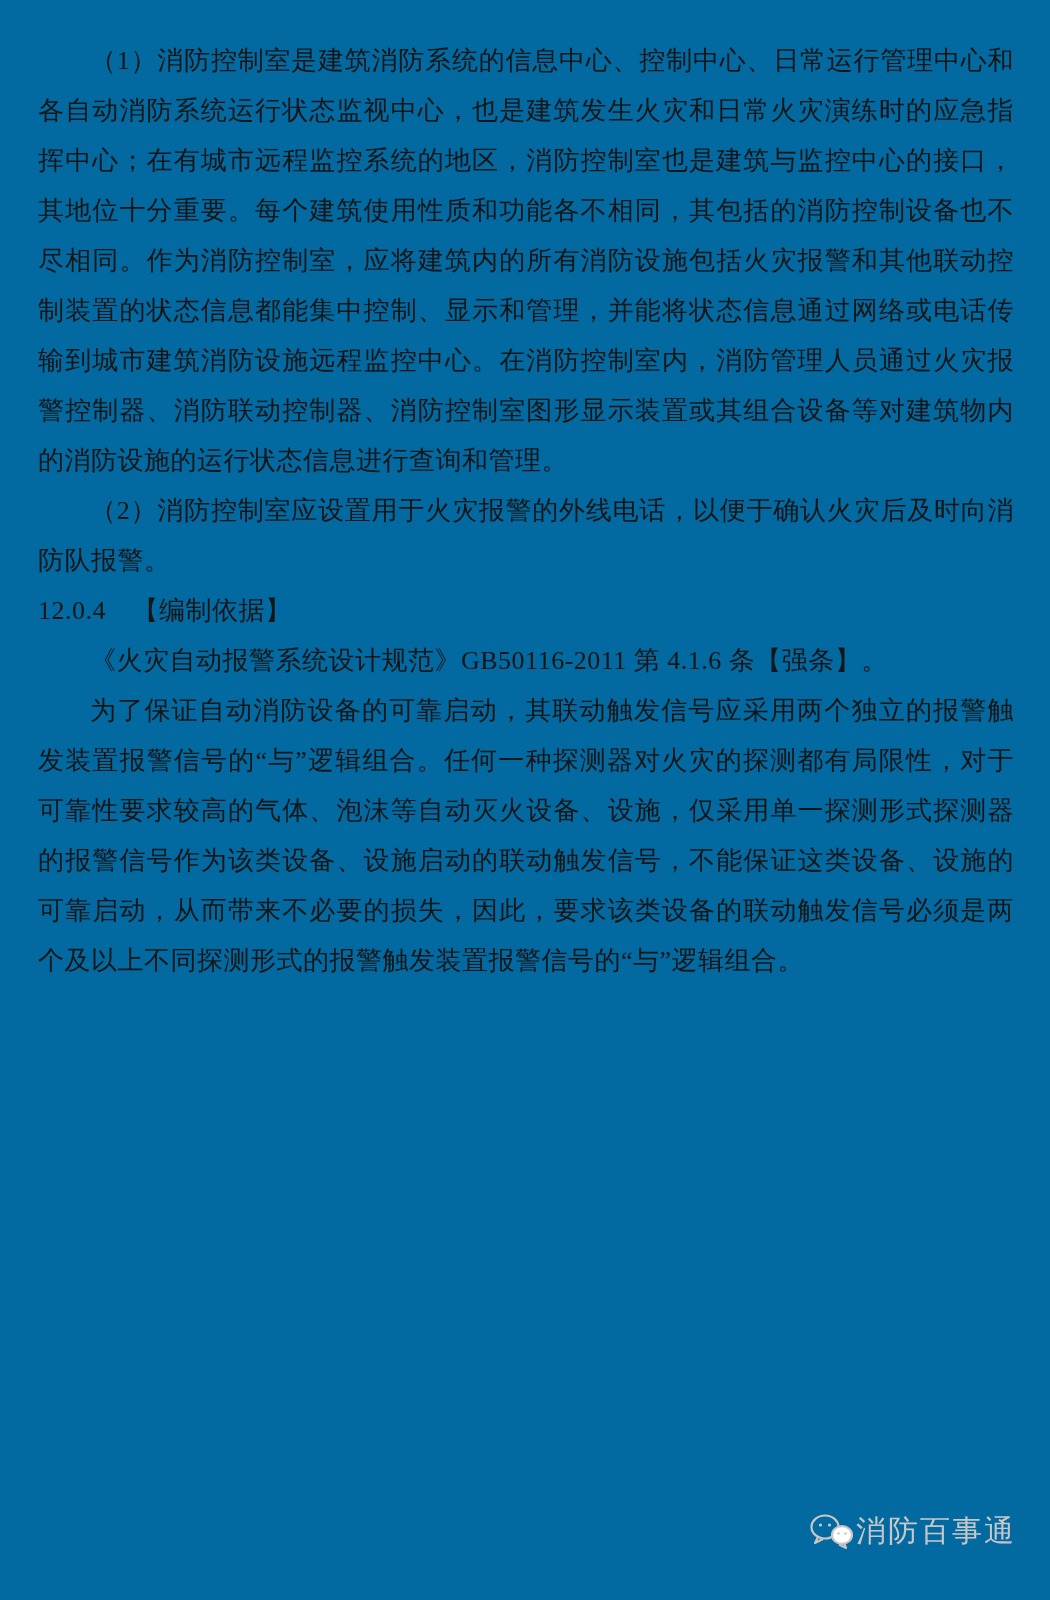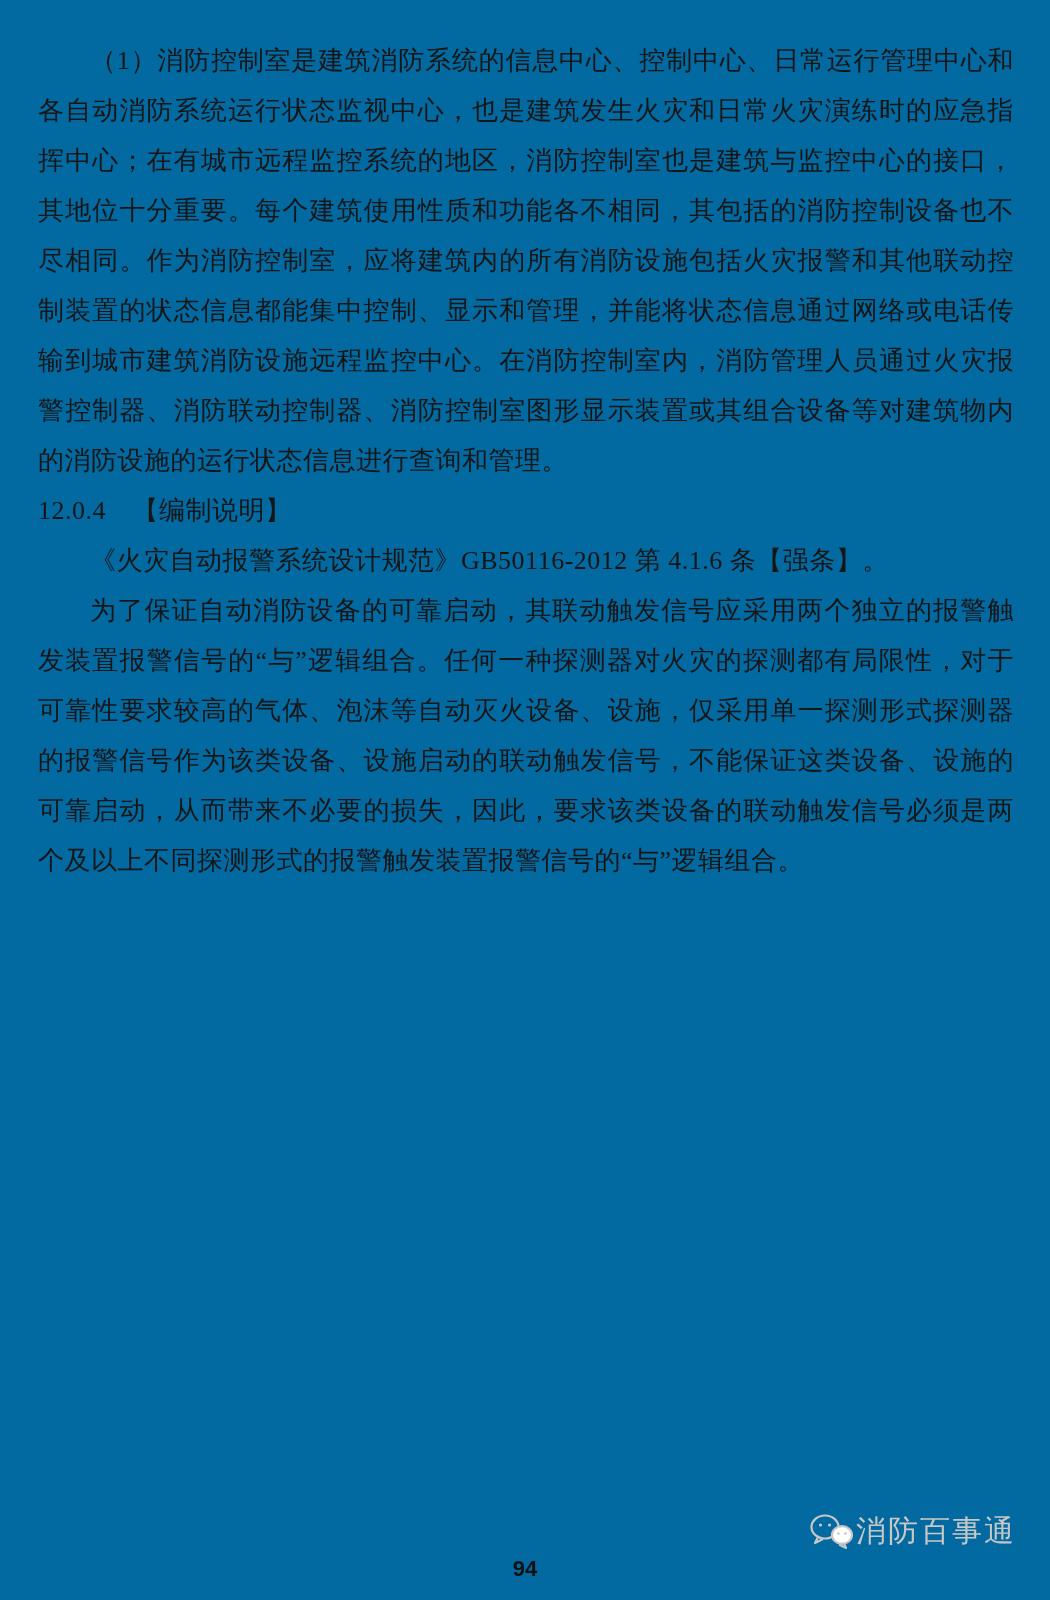--- a/index.html
+++ b/index.html
@@ -54,35 +54,35 @@
     font-size: 22px;
     color: #111111;
   }
 </style>
 </head>
 <body>
 
 <div class="page">
   <div class="content">
     <p class="body">（1）消防控制室是建筑消防系统的信息中心、控制中心、日常运行管理中心和各自动消防系统运行状态监视中心，也是建筑发生火灾和日常火灾演练时的应急指挥中心；在有城市远程监控系统的地区，消防控制室也是建筑与监控中心的接口，其地位十分重要。每个建筑使用性质和功能各不相同，其包括的消防控制设备也不尽相同。作为消防控制室，应将建筑内的所有消防设施包括火灾报警和其他联动控制装置的状态信息都能集中控制、显示和管理，并能将状态信息通过网络或电话传输到城市建筑消防设施远程监控中心。在消防控制室内，消防管理人员通过火灾报警控制器、消防联动控制器、消防控制室图形显示装置或其组合设备等对建筑物内的消防设施的运行状态信息进行查询和管理。</p>
-    <p class="body heading">12.0.4　【编制说明】</p>
-    <p class="body">《火灾自动报警系统设计规范》GB50116-2012 第 4.1.6 条【强条】。</p>
+    <p class="body">（2）消防控制室应设置用于火灾报警的外线电话，以便于确认火灾后及时向消防队报警。</p>
+    <p class="body heading">12.0.4　【编制依据】</p>
+    <p class="body">《火灾自动报警系统设计规范》GB50116-2011 第 4.1.6 条【强条】。</p>
     <p class="body">为了保证自动消防设备的可靠启动，其联动触发信号应采用两个独立的报警触发装置报警信号的“与”逻辑组合。任何一种探测器对火灾的探测都有局限性，对于可靠性要求较高的气体、泡沫等自动灭火设备、设施，仅采用单一探测形式探测器的报警信号作为该类设备、设施启动的联动触发信号，不能保证这类设备、设施的可靠启动，从而带来不必要的损失，因此，要求该类设备的联动触发信号必须是两个及以上不同探测形式的报警触发装置报警信号的“与”逻辑组合。</p>
   </div>
 
   <div class="watermark">
     <span>
       <svg width="48" height="40" viewBox="0 0 48 40" fill="none" xmlns="http://www.w3.org/2000/svg">
         <ellipse cx="17" cy="15" rx="13.5" ry="11.5" stroke="#c7c7c7" stroke-width="2.2" fill="none"></ellipse>
         <path d="M10 25 L7 31 L15 27" stroke="#c7c7c7" stroke-width="2.2" fill="none" stroke-linejoin="round"></path>
         <ellipse cx="34" cy="23" rx="10" ry="8.8" stroke="#c7c7c7" stroke-width="2.2" fill="#ffffff"></ellipse>
         <path d="M36 31 L38 36 L31 32.5" stroke="#c7c7c7" stroke-width="2.2" fill="none" stroke-linejoin="round"></path>
         <circle cx="12.5" cy="13" r="1.6" fill="#c7c7c7"></circle>
         <circle cx="21.5" cy="13" r="1.6" fill="#c7c7c7"></circle>
         <circle cx="30.5" cy="21.5" r="1.3" fill="#c7c7c7"></circle>
         <circle cx="37.5" cy="21.5" r="1.3" fill="#c7c7c7"></circle>
       </svg>
     </span>
     <span>消防百事通</span>
   </div>
 
-  <div class="pageno">94</div>
 </div>
 
 </body></html>

